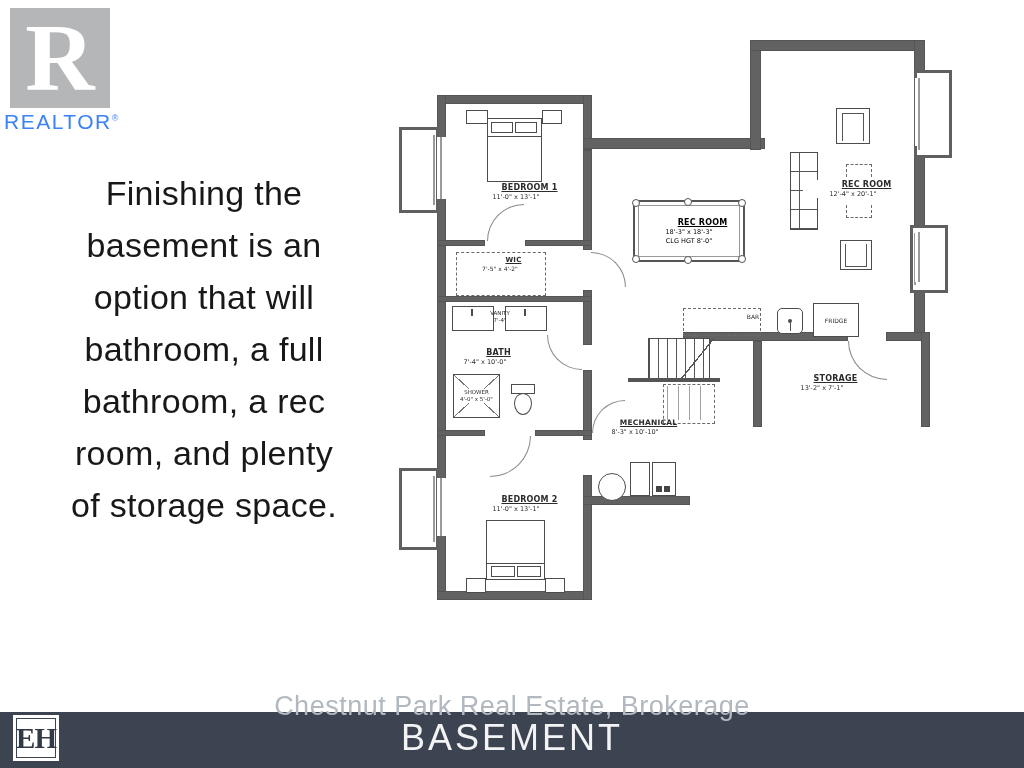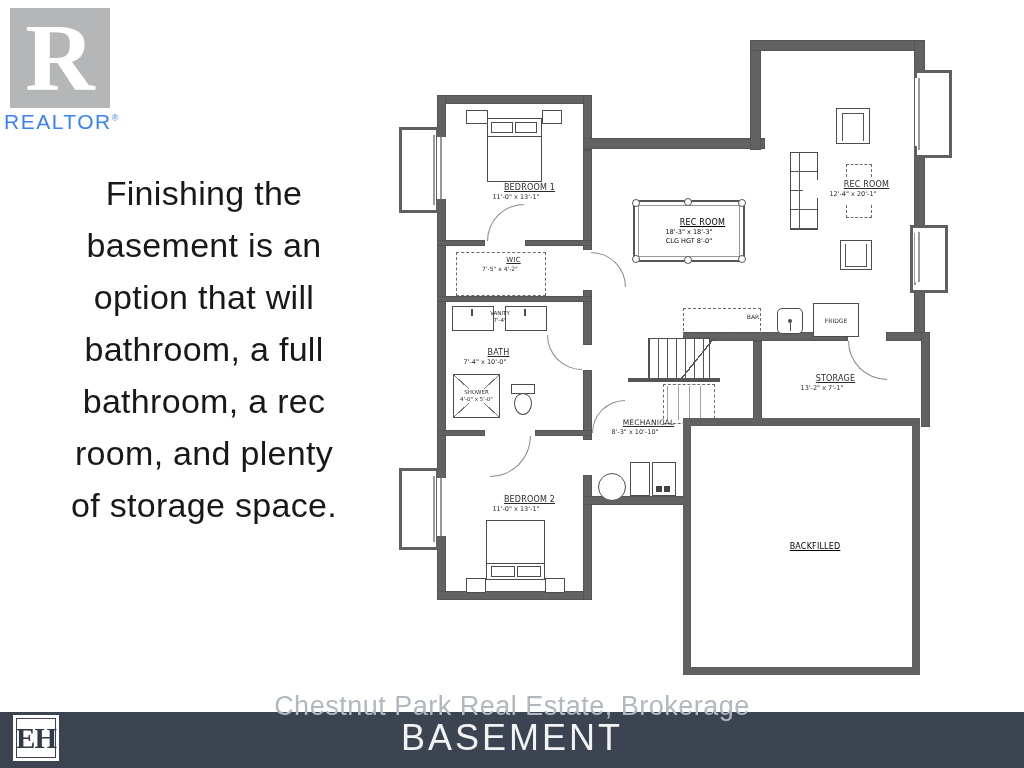--- a/index.html
+++ b/index.html
@@ -17,21 +17,21 @@
         line-height:52px;letter-spacing:.3px;font-weight:400;margin-top:15px;}
   
   #plan{left:395px;top:25px;width:575px;height:660px;}
   .wall{position:absolute;background:#626262;box-shadow:inset 0 0 0 1px #555;}
   .bump{position:absolute;border:3px solid #5f6062;background:#fff;z-index:3;}
   .win{position:absolute;background:#fff;z-index:4;}
   .winline{position:absolute;background:#9a9a9a;}
   .furn{position:absolute;border:1px solid #4c4c4c;background:#fff;z-index:5;}
   .dashbox{position:absolute;border:1px dashed #6a6a6a;background:#fff;z-index:4;}
   .lbl{position:absolute;text-align:center;color:#2b2b2b;z-index:8;font-family:"DejaVu Sans",sans-serif;}
-  .room-name{font-size:8px;font-weight:normal;text-decoration:underline;letter-spacing:.2px;display:block;margin-left:27px;}
+  .room-name{font-size:8px;font-weight:bold;text-decoration:underline;letter-spacing:.2px;display:block;margin-left:27px;}
   .room-dims{font-size:6.5px;display:block;margin-top:1px;}
   .tiny{font-size:5.5px;line-height:1.2;}
   .arc{position:absolute;z-index:6;}
   .arc.tl{border-top:1.2px solid #8a8a8a;border-left:1.2px solid #8a8a8a;border-top-left-radius:100% 100%;}
   .arc.tr{border-top:1.2px solid #8a8a8a;border-right:1.2px solid #8a8a8a;border-top-right-radius:100% 100%;}
   .arc.bl{border-bottom:1.2px solid #8a8a8a;border-left:1.2px solid #8a8a8a;border-bottom-left-radius:100% 100%;}
   .arc.br{border-bottom:1.2px solid #8a8a8a;border-right:1.2px solid #8a8a8a;border-bottom-right-radius:100% 100%;}
   .pocket{position:absolute;width:6px;height:6px;border:1px solid #555;border-radius:50%;background:#fff;}
   
   .footer-bar{left:0;top:712px;width:1024px;height:56px;background:#3d4451;z-index:10;}
@@ -81,23 +81,20 @@
   <div class="wall" style="left:188px;top:113px;width:182px;height:11px;"></div>
   <div class="wall" style="left:355px;top:15px;width:11px;height:110px;"></div>
   <div class="wall" style="left:355px;top:15px;width:175px;height:11px;"></div>
   <div class="wall" style="left:519px;top:15px;width:11px;height:301px;"></div>
   <div class="wall" style="left:288px;top:307px;width:165px;height:9px;"></div>
   <div class="wall" style="left:491px;top:307px;width:44px;height:9px;"></div>
   <div class="wall" style="left:526px;top:307px;width:9px;height:95px;"></div>
   <div class="wall" style="left:358px;top:316px;width:9px;height:86px;"></div>
   <div class="wall" style="left:188px;top:471px;width:107px;height:9px;"></div>
 
-  <div style="position:absolute;left:288px;top:393px;width:221px;height:241px;border:8px solid #5f6062;background:#fff;z-index:2;display:flex;align-items:center;justify-content:center;">
-    <span class="room-name" style="font-family:'DejaVu Sans',sans-serif;">BACKFILLED</span>
-  </div>
 
   <div class="bump" style="left:4px;top:102px;width:34px;height:80px;">
     <div class="winline" style="right:1px;top:5px;bottom:5px;width:2px;"></div>
   </div>
   <div class="bump" style="left:4px;top:443px;width:34px;height:76px;">
     <div class="winline" style="right:1px;top:5px;bottom:5px;width:2px;"></div>
   </div>
   <div class="bump" style="left:519px;top:45px;width:32px;height:82px;">
     <div class="winline" style="left:1px;top:5px;bottom:5px;width:2px;"></div>
   </div>

